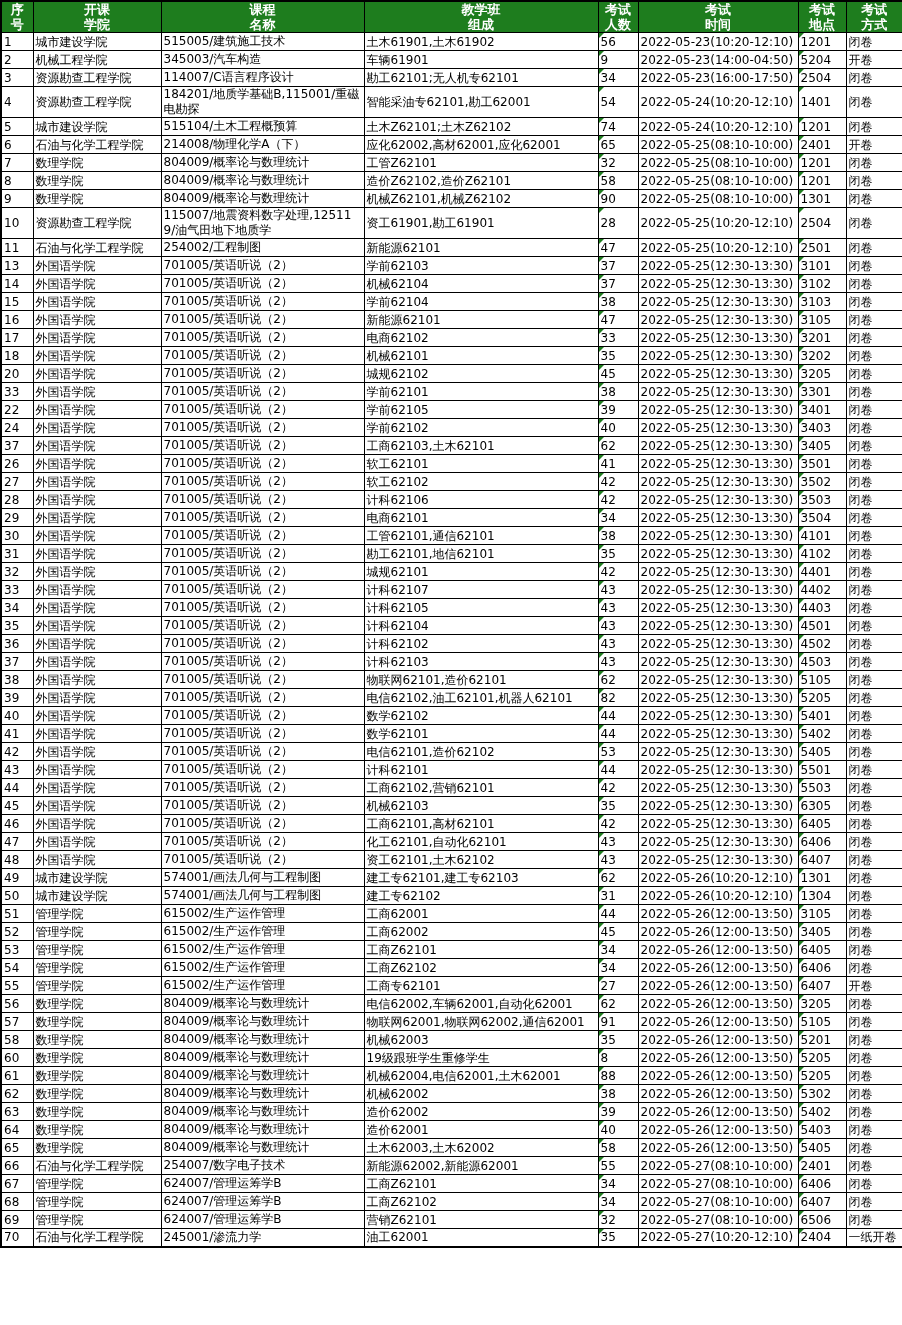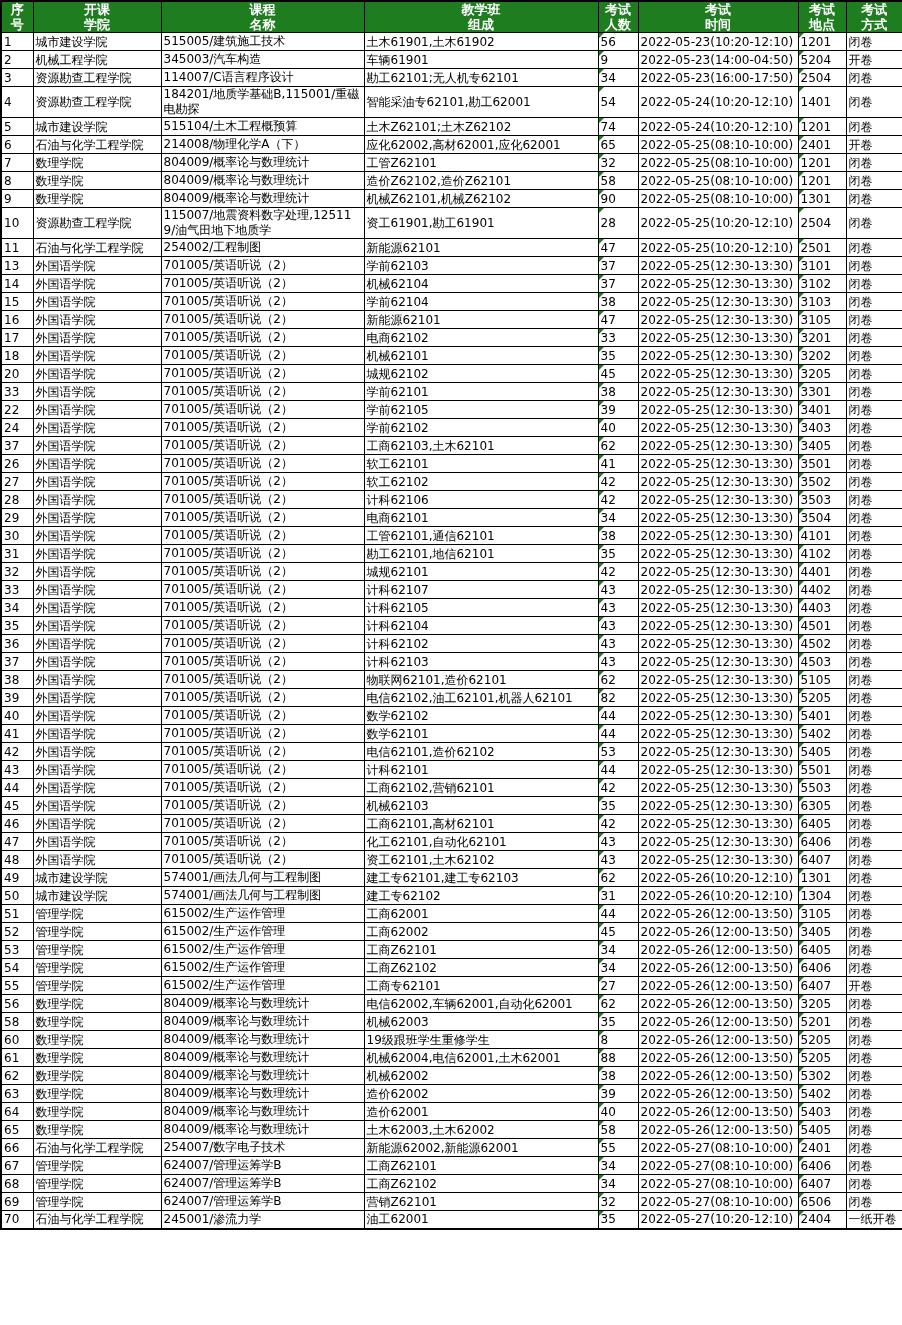--- a/index.html
+++ b/index.html
@@ -610,20 +610,30 @@
           <td class="col-index">56</td>
           <td class="col-college">数理学院</td>
           <td class="col-course">804009/概率论与数理统计</td>
           <td class="col-class">电信62002,车辆62001,自动化62001</td>
           <td class="col-count"><span class="tri"></span>62</td>
           <td class="col-time">2022-05-26(12:00-13:50)</td>
           <td class="col-loc"><span class="tri"></span>3205</td>
           <td class="col-method">闭卷</td>
         </tr>
         <tr>
+          <td class="col-index">57</td>
+          <td class="col-college">数理学院</td>
+          <td class="col-course">804009/概率论与数理统计</td>
+          <td class="col-class">物联网62001,物联网62002,通信62001</td>
+          <td class="col-count"><span class="tri"></span>91</td>
+          <td class="col-time">2022-05-26(12:00-13:50)</td>
+          <td class="col-loc"><span class="tri"></span>5105</td>
+          <td class="col-method">闭卷</td>
+        </tr>
+        <tr>
           <td class="col-index">58</td>
           <td class="col-college">数理学院</td>
           <td class="col-course">804009/概率论与数理统计</td>
           <td class="col-class">机械62003</td>
           <td class="col-count"><span class="tri"></span>35</td>
           <td class="col-time">2022-05-26(12:00-13:50)</td>
           <td class="col-loc"><span class="tri"></span>5201</td>
           <td class="col-method">闭卷</td>
         </tr>
         <tr>

